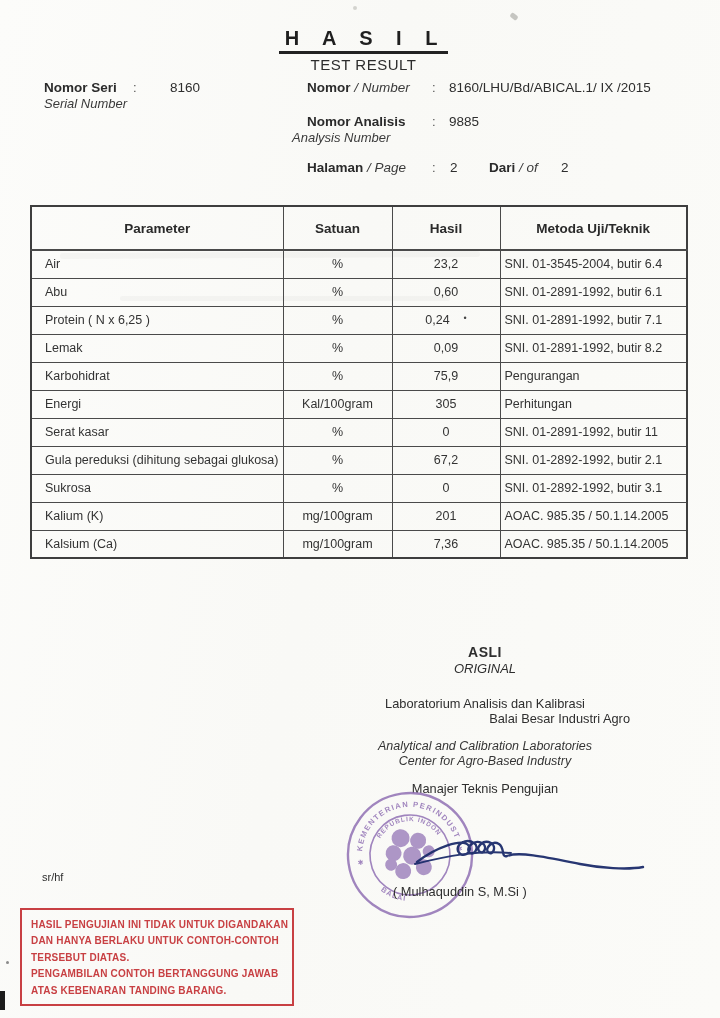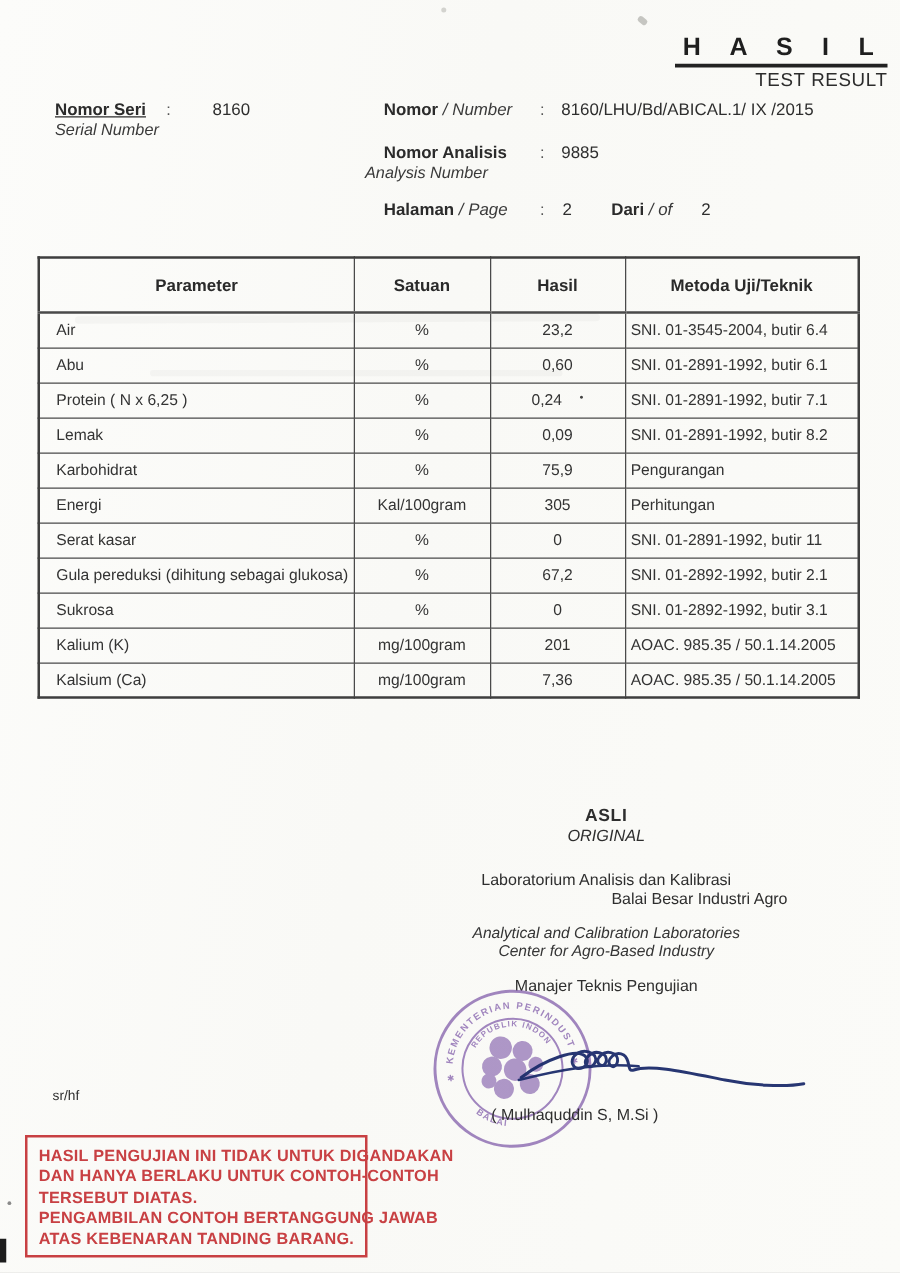--- a/index.html
+++ b/index.html
@@ -4,21 +4,21 @@
 <style>
   * { margin:0; padding:0; box-sizing:border-box; }
   html,body { width:720px; }
   body { font-family:"Liberation Sans", sans-serif; background:#e9e9e7; }
   .page {
     position:relative; width:720px; height:1018px; overflow:hidden;
     background:linear-gradient(100deg,#fcfcfa 0%, #f9f9f6 45%, #fbfbf8 100%);
     color:#333;
   }
   
-  .title-block { position:absolute; top:27px; left:0; right:10px; text-align:right;margin-left:17px; }
+  .title-block { position:absolute; top:27px; left:0; right:10px; text-align:center;margin-left:17px; }
   .title-main {
     display:inline-block; font-size:20px; font-weight:bold; letter-spacing:9px;
     color:#1f1f1f; border-bottom:3px solid #222; padding:0 2px 1px 6px;
   }
   .title-sub { font-size:15px; letter-spacing:0.5px; color:#2c2c2c; margin-top:2px; }
   
   .meta-label { position:absolute; font-size:13.5px; font-weight:bold; color:#2b2b2b; white-space:nowrap; }
   .meta-label .alt-inline { font-weight:normal; font-style:italic; color:#3a3a3a; }
   .meta-sub { position:absolute; font-size:13px; font-style:italic; color:#3a3a3a; white-space:nowrap; }
   .meta-colon { position:absolute; font-size:13px; color:#555; }
@@ -51,21 +51,21 @@
   .cert-en1 { top:739px; font-size:12.5px; font-style:italic; color:#353535; }
   .cert-en2 { top:754px; font-size:12.5px; font-style:italic; color:#353535; }
   .cert-role { top:781px; font-size:12.8px; }
   .cert-name { position:absolute; left:393px; top:884px; font-size:12.8px; color:#2e2e2e; }
   .sig-area { position:absolute; left:335px; top:790px; width:330px; height:138px; }
   
   .initials { position:absolute; left:42px; top:871px; font-size:11px; color:#2e2e2e; }
   .disclaimer {
     position:absolute; left:20px; top:908px; width:274px;
     border:2px solid #c84043; color:#c84043; padding:7px 4px 5px 9px;
-    font-size:13px; font-weight:bold; line-height:16.4px; letter-spacing:0.2px;
+    font-size:10px; font-weight:bold; line-height:16.4px; letter-spacing:0.2px;
     white-space:nowrap;
   }
   
   .artifact { position:absolute; pointer-events:none; }
   .mark-bottom-left { left:0; top:991px; width:5px; height:19px; background:#1c1c1c; }
   .dot-left { left:6px; top:961px; width:3px; height:3px; background:#8a8a8a; border-radius:50%; }
   .fold-top-right { left:510px; top:14px; width:8px; height:5px; background:#9a9a96; opacity:.55; transform:rotate(38deg); border-radius:2px; }
   .speck-top { left:353px; top:6px; width:4px; height:4px; background:#b9b9b4; opacity:.6; border-radius:50%; }
   .smudge1 { left:60px; top:252px; width:420px; height:6px; background:#777; opacity:.05; border-radius:3px; transform:rotate(-.3deg); }
   .smudge2 { left:120px; top:296px; width:330px; height:5px; background:#777; opacity:.05; border-radius:3px; }
@@ -73,21 +73,21 @@
 </head>
 <body>
 
 <div class="page">
 
   <div class="title-block">
     <div class="title-main">H A S I L</div>
     <div class="title-sub">TEST RESULT</div>
   </div>
 
-  <div class="meta-label" style="left:44px; top:80px;text-decoration:underline;">Nomor Seri</div>
+  <div class="meta-label" style="left:44px; top:80px;">Nomor Seri</div>
   <div class="meta-sub" style="left:44px; top:96px;">Serial Number</div>
   <div class="meta-colon" style="left:133px; top:80px;">:</div>
   <div class="meta-value" style="left:170px; top:80px;">8160</div>
 
   <div class="meta-label" style="left:307px; top:80px;">
     <span>Nomor</span>
     <span class="alt-inline">/ Number</span>
   </div>
   <div class="meta-colon" style="left:432px; top:80px;">:</div>
   <div class="meta-value" style="left:449px; top:80px;">8160/LHU/Bd/ABICAL.1/ IX /2015</div>

